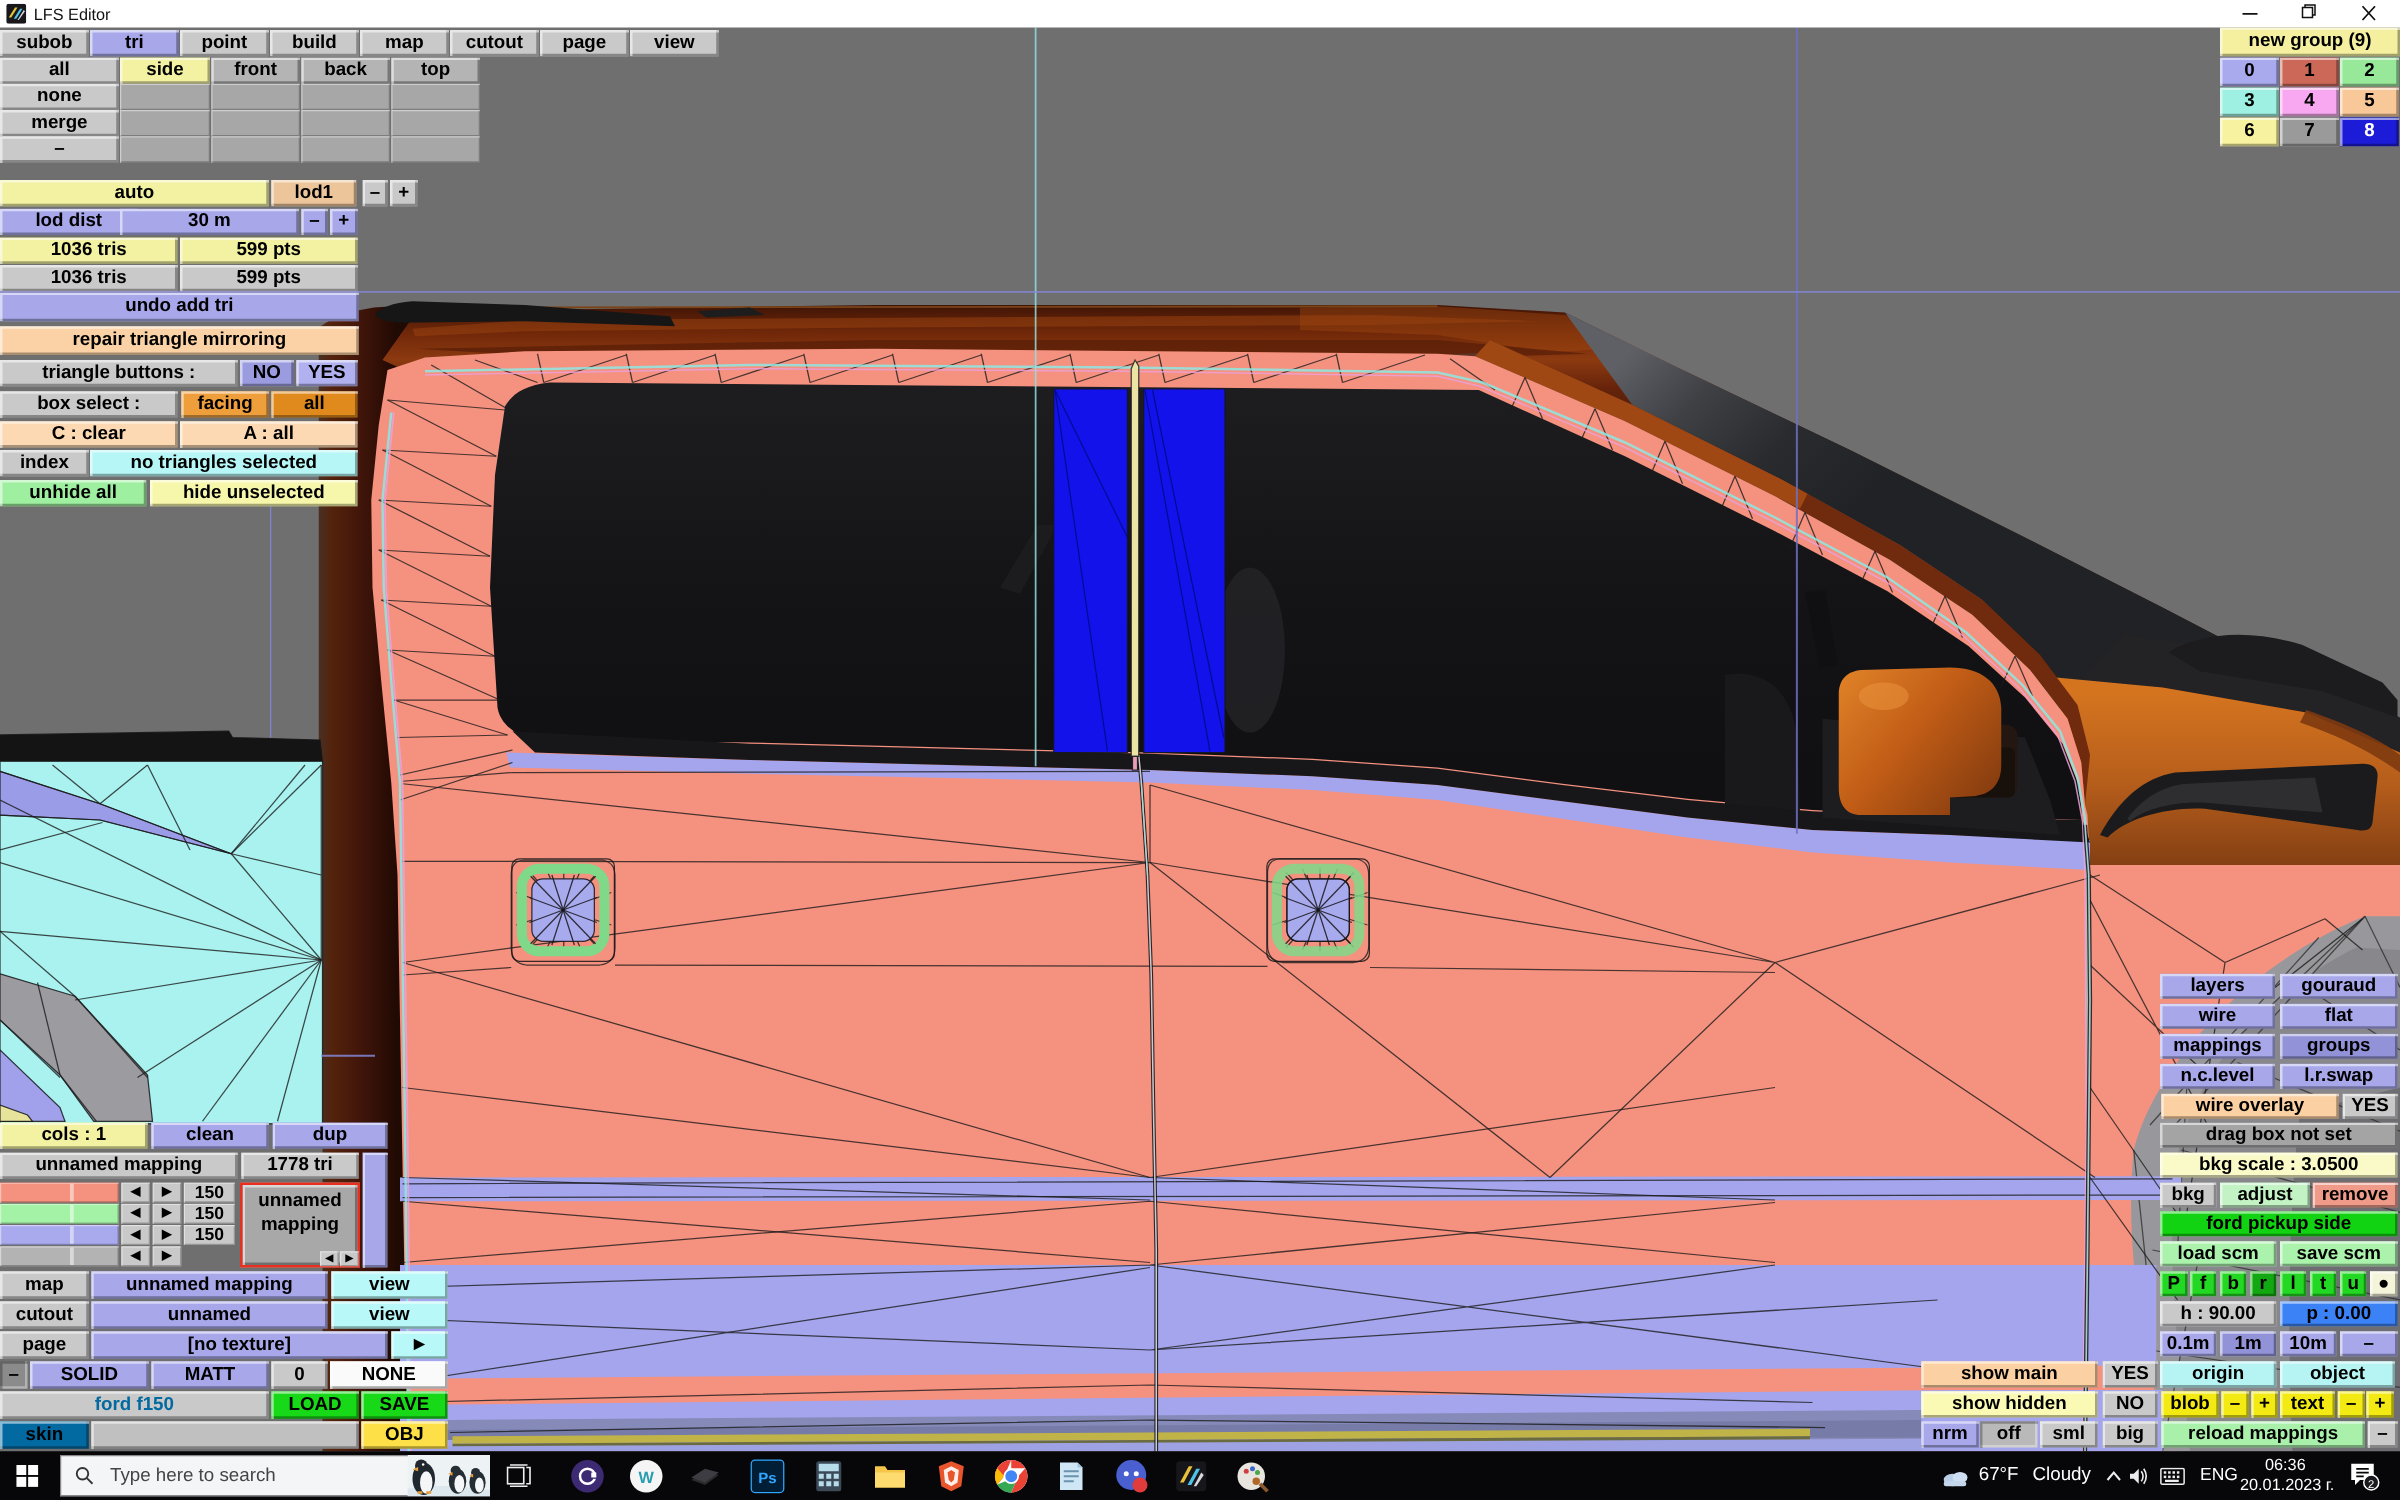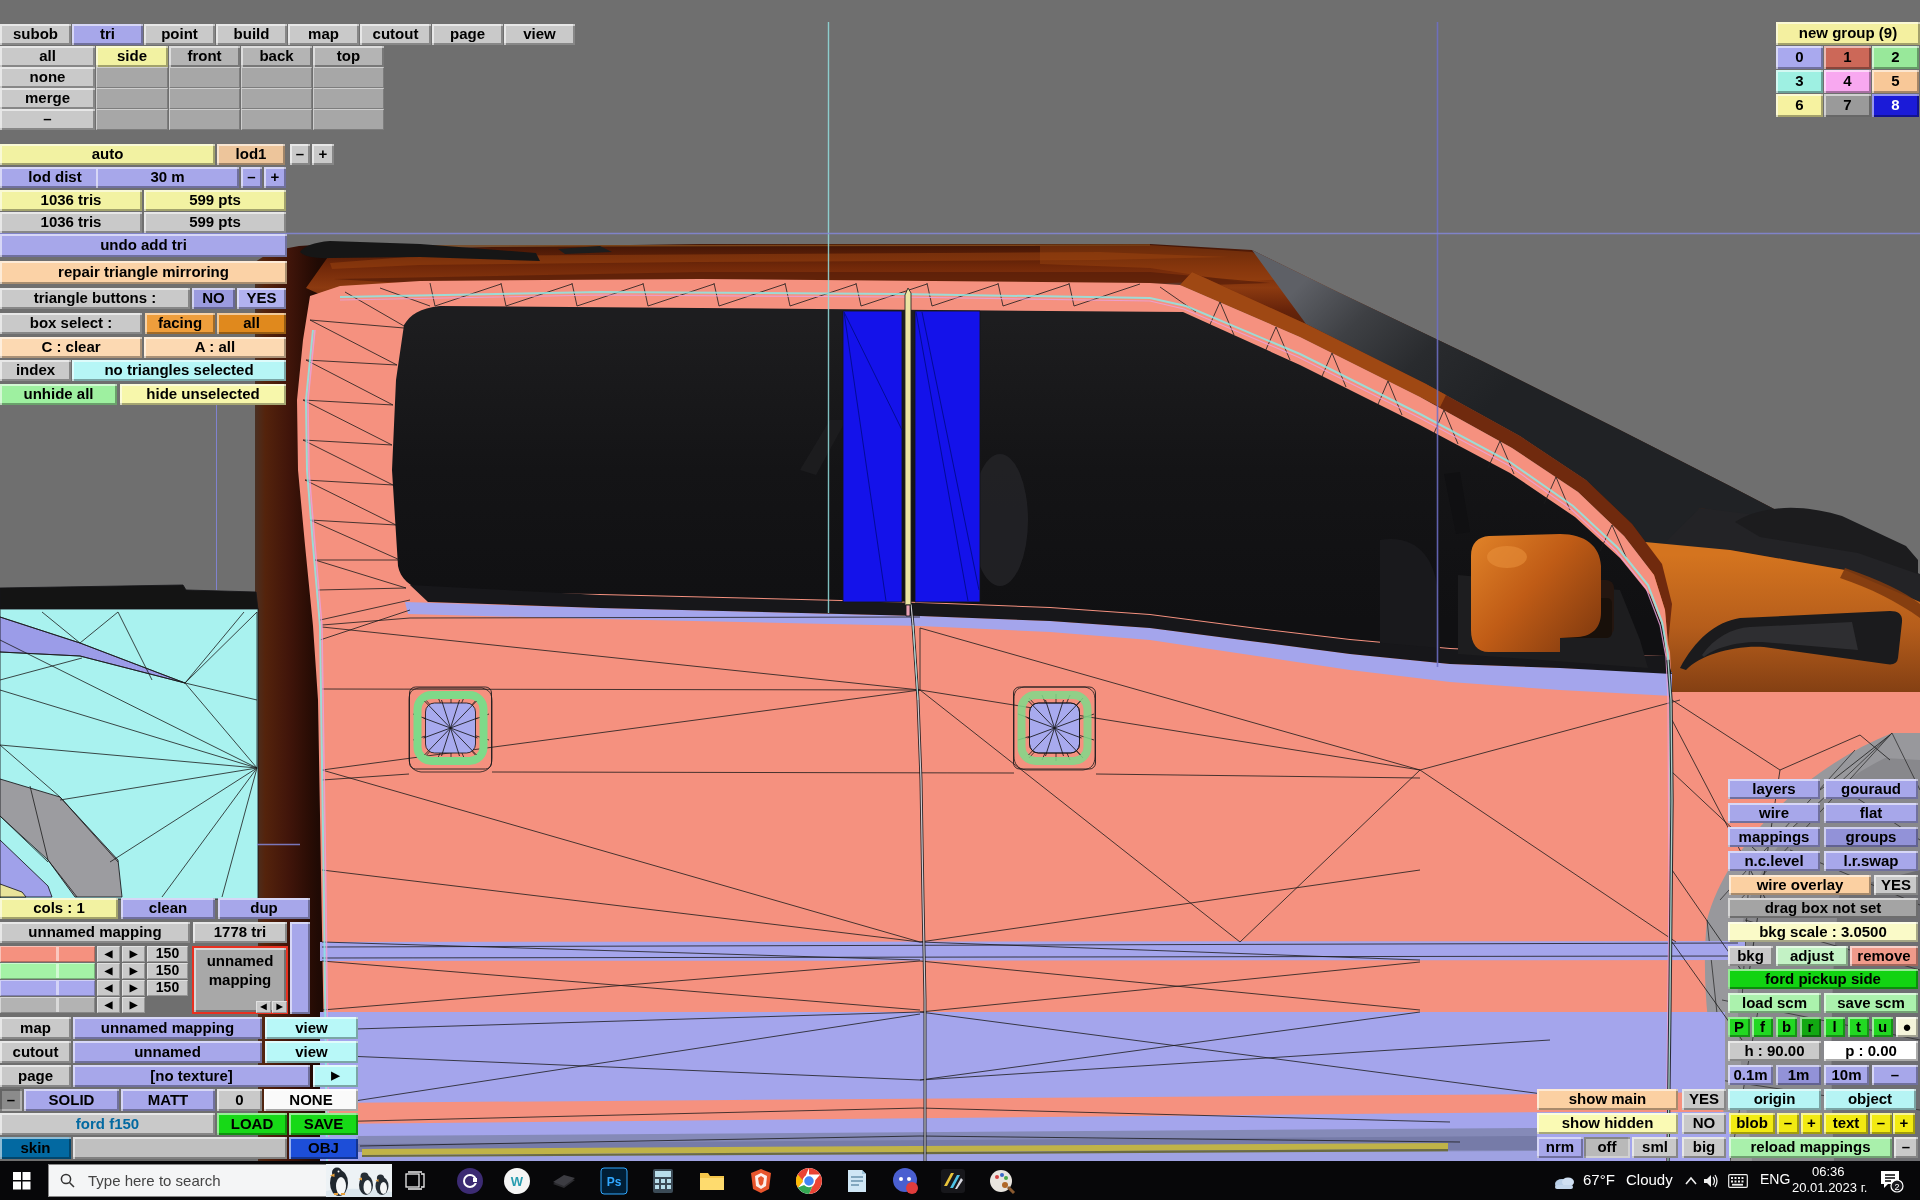--- a/index.html
+++ b/index.html
@@ -379,21 +379,21 @@
     <div class="b" style="left:1874px;top:875px;width:44px;height:20px;background:#c9c9c9;line-height:19px;font-size:15px;color:#000">YES</div>
     <div class="b" style="left:1728px;top:898px;width:190px;height:20px;background:#a4a4a4;line-height:19px;font-size:15px;color:#000">drag box not set</div>
     <div class="b" style="left:1728px;top:922px;width:190px;height:20px;background:#fafac8;line-height:19px;font-size:15px;color:#000">bkg scale : 3.0500</div>
     <div class="b" style="left:1728px;top:946px;width:45px;height:20px;background:#c9c9c9;line-height:19px;font-size:15px;color:#000">bkg</div>
     <div class="b" style="left:1776px;top:946px;width:72px;height:20px;background:#c3f2c5;line-height:19px;font-size:15px;color:#000">adjust</div>
     <div class="b" style="left:1850px;top:946px;width:68px;height:20px;background:#f09a8a;line-height:19px;font-size:15px;color:#000">remove</div>
     <div class="b" style="left:1728px;top:969px;width:190px;height:20px;background:#12d312;line-height:19px;font-size:15px;color:#000">ford pickup side</div>
     <div class="b" style="left:1728px;top:993px;width:93px;height:20px;background:#abf2ad;line-height:19px;font-size:15px;color:#000">load scm</div>
     <div class="b" style="left:1824px;top:993px;width:94px;height:20px;background:#abf2ad;line-height:19px;font-size:15px;color:#000">save scm</div>
     <div class="b" style="left:1728px;top:1041px;width:93px;height:20px;background:#c9c9c9;line-height:19px;font-size:15px;color:#000">h : 90.00</div>
-    <div class="b" style="left:1824px;top:1041px;width:94px;height:20px;background:#ffffff;line-height:19px;font-size:15px;color:#000">p : 0.00</div>
+    <div class="b" style="left:1824px;top:1041px;width:94px;height:20px;background:#3b82f6;line-height:19px;font-size:15px;color:#000">p : 0.00</div>
     <div class="b" style="left:1728px;top:1065px;width:45px;height:20px;background:#a7a7ea;line-height:19px;font-size:15px;color:#000">0.1m</div>
     <div class="b" style="left:1776px;top:1065px;width:45px;height:20px;background:#9292d8;line-height:19px;font-size:15px;color:#000">1m</div>
     <div class="b" style="left:1824px;top:1065px;width:45px;height:20px;background:#a7a7ea;line-height:19px;font-size:15px;color:#000">10m</div>
     <div class="b" style="left:1872px;top:1065px;width:46px;height:20px;background:#a7a7ea;line-height:19px;font-size:15px;color:#000">–</div>
     <div class="b" style="left:1728px;top:1089px;width:93px;height:21px;background:#b6f4f4;line-height:20px;font-size:15px;color:#000">origin</div>
     <div class="b" style="left:1824px;top:1089px;width:92px;height:21px;background:#b6f4f4;line-height:20px;font-size:15px;color:#000">object</div>
     <div class="b" style="left:1729px;top:1113px;width:46px;height:21px;background:#f2ea12;line-height:20px;font-size:15px;color:#000">blob</div>
     <div class="b" style="left:1777px;top:1113px;width:22px;height:21px;background:#f2ea12;line-height:20px;font-size:15px;color:#000">–</div>
     <div class="b" style="left:1801px;top:1113px;width:21px;height:21px;background:#f2ea12;line-height:20px;font-size:15px;color:#000">+</div>
     <div class="b" style="left:1824px;top:1113px;width:44px;height:21px;background:#f2ea12;line-height:20px;font-size:15px;color:#000">text</div>
@@ -457,21 +457,36 @@
     <div class="b p" style="left:0px;top:1089px;width:22px;height:22px;background:#8b8b8b;line-height:21px;font-size:15px;color:#000">–</div>
     <div class="b" style="left:24px;top:1089px;width:95px;height:22px;background:#a7a7ea;line-height:21px;font-size:15px;color:#000">SOLID</div>
     <div class="b" style="left:121px;top:1089px;width:94px;height:22px;background:#a7a7ea;line-height:21px;font-size:15px;color:#000">MATT</div>
     <div class="b" style="left:217px;top:1089px;width:45px;height:22px;background:#c9c9c9;line-height:21px;font-size:15px;color:#000">0</div>
     <div class="b" style="left:264px;top:1089px;width:94px;height:22px;background:#fafafa;line-height:21px;font-size:15px;color:#000">NONE</div>
     <div class="b" style="left:0px;top:1113px;width:215px;height:22px;background:#c9c9c9;line-height:21px;font-size:15px;color:#0369a1">ford f150</div>
     <div class="b" style="left:217px;top:1113px;width:70px;height:22px;background:#17d917;line-height:21px;font-size:15px;color:#000">LOAD</div>
     <div class="b" style="left:289px;top:1113px;width:69px;height:22px;background:#17d917;line-height:21px;font-size:15px;color:#000">SAVE</div>
     <div class="b" style="left:0px;top:1137px;width:71px;height:22px;background:#0369a1;line-height:21px;font-size:15px;color:#000">skin</div>
     <div class="b" style="left:73px;top:1137px;width:214px;height:22px;background:#c0c0c0;line-height:21px;font-size:15px;color:#000"></div>
-    <div class="b" style="left:289px;top:1137px;width:69px;height:22px;background:#1d4ed8;line-height:21px;font-size:15px;color:#000">OBJ</div>
+    <div class="b" style="left:289px;top:1137px;width:69px;height:22px;background:#fde047;line-height:21px;font-size:15px;color:#000">OBJ</div>
+<div style="position:absolute;left:0;top:0;width:1920px;height:22px;background:#fff">
+<svg width="16" height="16" style="position:absolute;left:5px;top:3px" viewBox="0 0 16 16">
+        <rect width="16" height="16" rx="2" fill="#18181c"></rect>
+        <path d="M2,11 L7,3 L9,3 L4,11 Z" fill="#e8c33a"></path>
+        <path d="M6,12 L11,4 L13,4 L8,12 Z" fill="#4fc3e8"></path>
+        <path d="M9,13 L14,5 L15,6 L10,13 Z" fill="#d8d8e0"></path>
+      </svg>
+<span style="position:absolute;left:27px;top:4px;font-size:13px;color:#111">LFS Editor</span>
+<svg width="140" height="22" style="position:absolute;left:1778px;top:0" viewBox="0 0 140 22">
+<line x1="16" y1="11" x2="28" y2="11" stroke="#111" stroke-width="1.4"></line>
+<rect x="64" y="6" width="8" height="8" fill="none" stroke="#111" stroke-width="1.2"></rect>
+<path d="M66,6 L66,4 L74,4 L74,12 L72,12" fill="none" stroke="#111" stroke-width="1.2"></path>
+<path d="M112,5 L122,16 M122,5 L112,16" stroke="#111" stroke-width="1.4"></path>
+</svg>
+    </div>
 <div id="tb">
       <svg width="18" height="18" style="position:absolute;left:13px;top:11px">
         <rect x="0" y="0" width="8" height="8" fill="#fefefe"></rect>
         <rect x="9.5" y="0" width="8" height="8" fill="#fefefe"></rect>
         <rect x="0" y="9.5" width="8" height="8" fill="#fefefe"></rect>
         <rect x="9.5" y="9.5" width="8" height="8" fill="#fefefe"></rect>
       </svg>
       <div style="position:absolute;left:48px;top:3px;width:344px;height:33px;background:#f4f5f6;border:1px solid #888"></div>
       <svg width="15" height="15" style="position:absolute;left:60px;top:12px" viewBox="0 0 15 15">
         <circle cx="6" cy="6" r="4.6" fill="none" stroke="#333" stroke-width="1.5"></circle>

